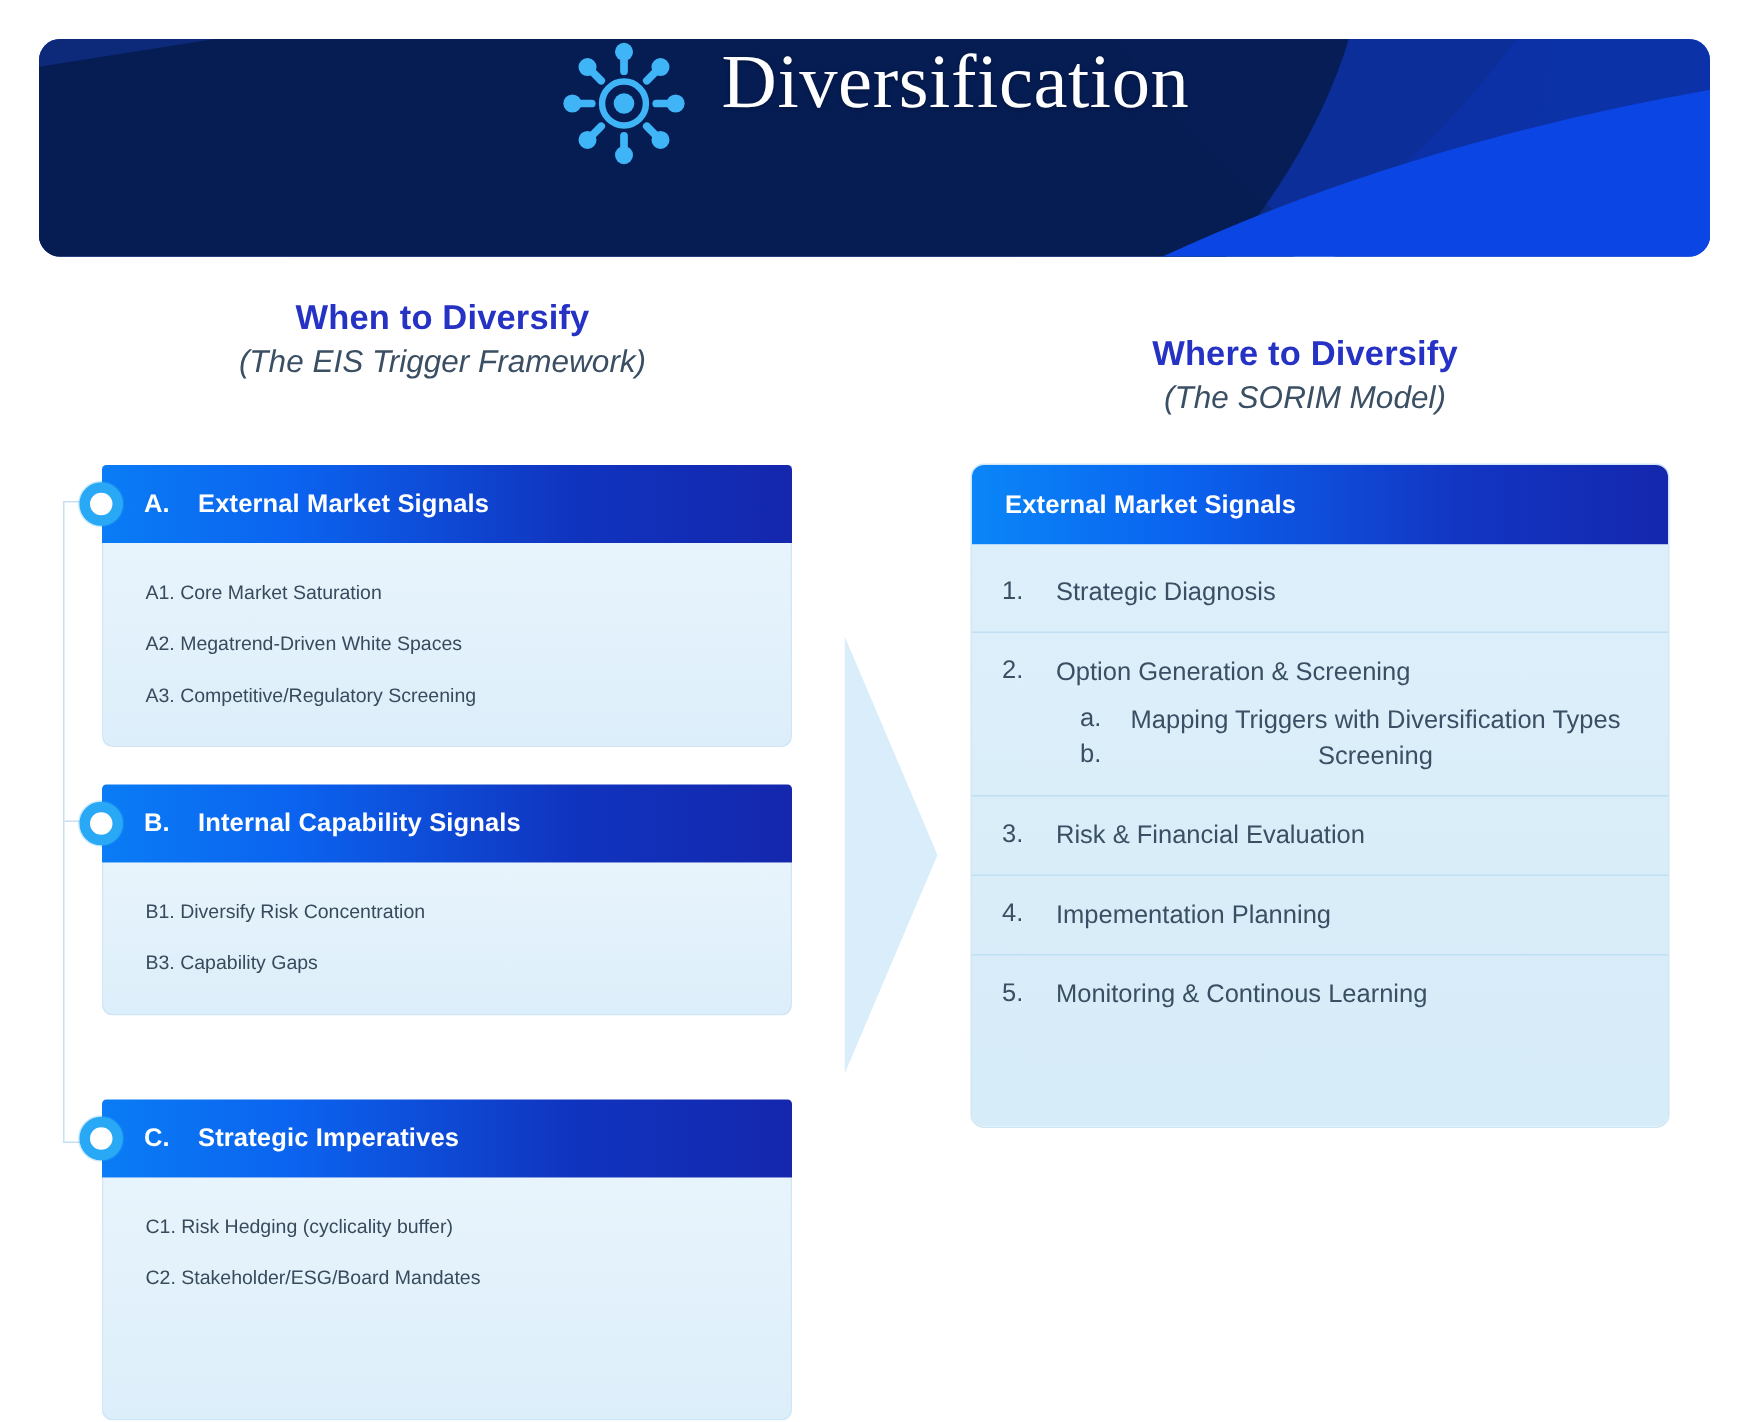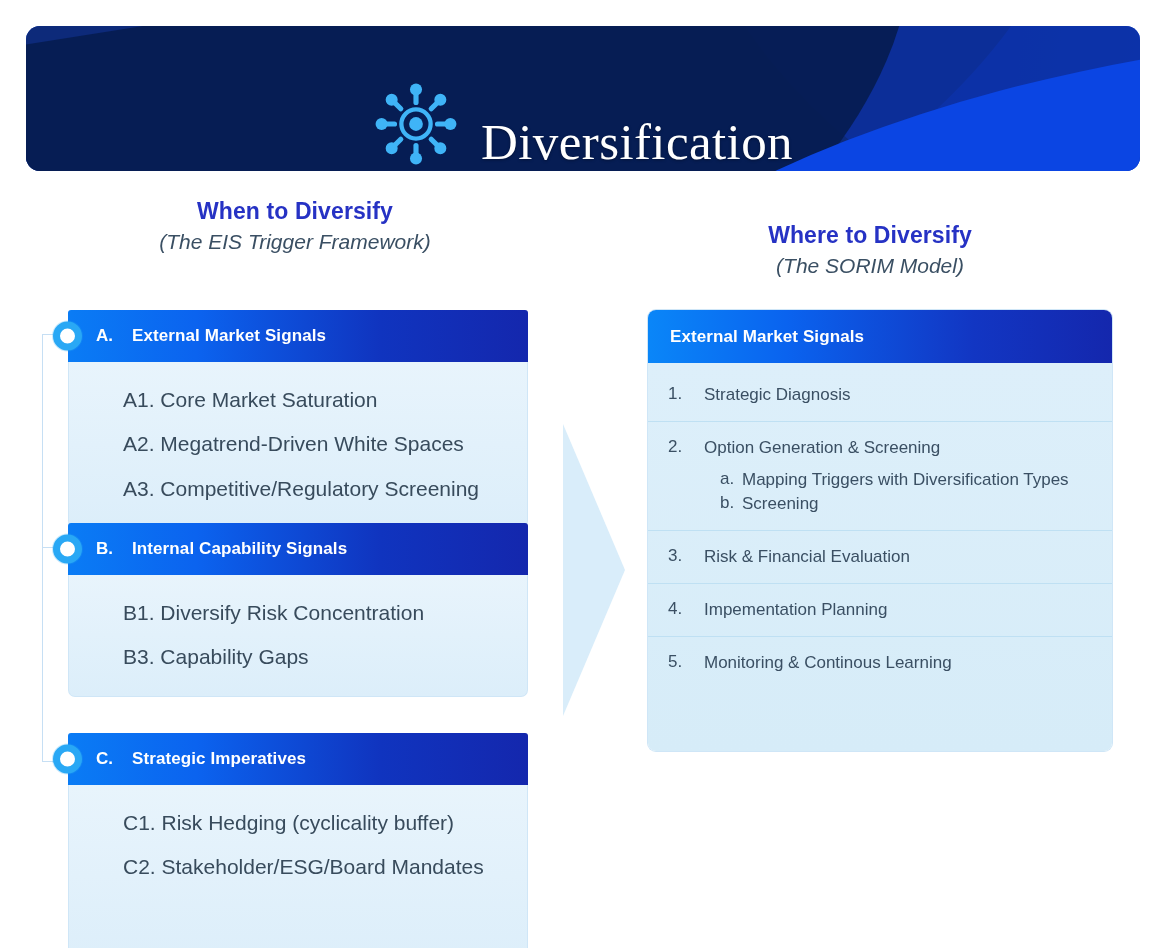--- a/index.html
+++ b/index.html
@@ -65,21 +65,21 @@
     width: 640px;
     height: 520px;
     border-radius: 0 0 0 100%;
     background: #0d2f9e;
     opacity: .85;
   }
   #banner-inner {
     position: absolute;
     inset: 0;
     display: flex;
-    align-items: flex-end;
+    align-items: flex-start;
     justify-content: center;
     gap: 22px;
   }
   #banner-title {
     color: #ffffff;
     font-family: "Liberation Serif", serif;
     font-size: 51px;
     font-weight: 400;
     letter-spacing: .4px;
     text-shadow: 0 1px 3px rgba(0,0,0,.35);
@@ -173,25 +173,24 @@
     box-shadow: 0 0 0 1px rgba(41,168,245,.25);
   }
   .card-body {
     background: linear-gradient(180deg, #e8f4fc 0%, #dceefa 100%);
     border: 1px solid #cfe6f7;
     border-top: none;
     border-radius: 0 0 7px 7px;
     padding: 16px 0 16px 0;
   }
   .card-body .item {
-    font-size: 21px;
+    font-size: 13px;
     color: #384b5c;
     padding: 9px 18px 9px 28px;
     line-height: 1.25;
-    margin-left: 26px;
   }
 
   #card-a { top: 310px; }
   #card-b { top: 523px; }
   #card-c { top: 733px; }
   #card-c .card-body { padding-bottom: 76px; }
 
   
   #arrow {
     position: absolute;
@@ -254,20 +253,21 @@
   }
   .sub-item .sub-letter {
     width: 38px;
     flex: none;
     padding-left: 16px;
     box-sizing: border-box;
   }
   .sub-item .sub-text {
     flex: 1;
     line-height: 1.28;
+    text-align: center;
   }
 </style>
 </head>
 <body>
 
 <div id="banner">
   <div class="swoosh swoosh-a"></div>
   <div class="swoosh swoosh-d"></div>
   <div class="swoosh swoosh-b"></div>
   <div class="swoosh swoosh-c"></div>

